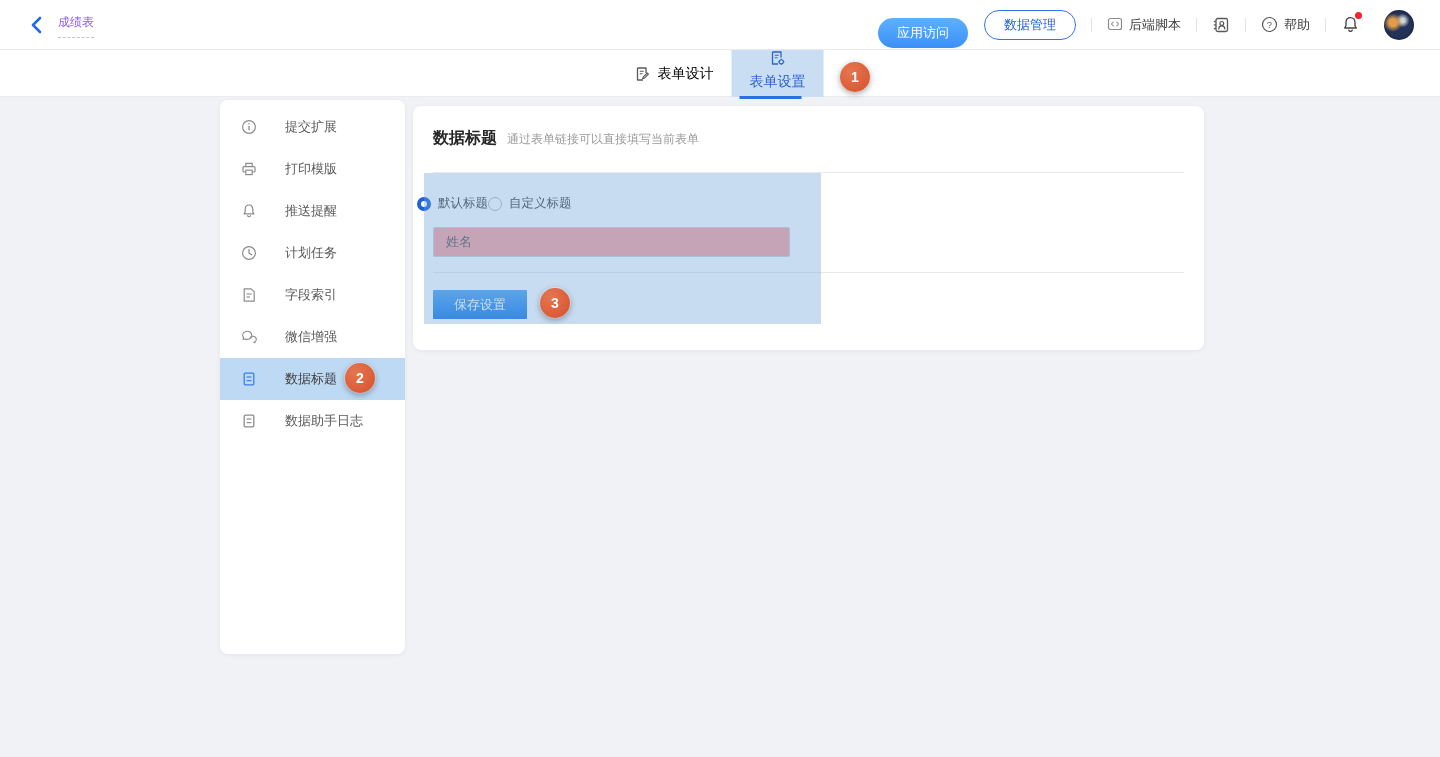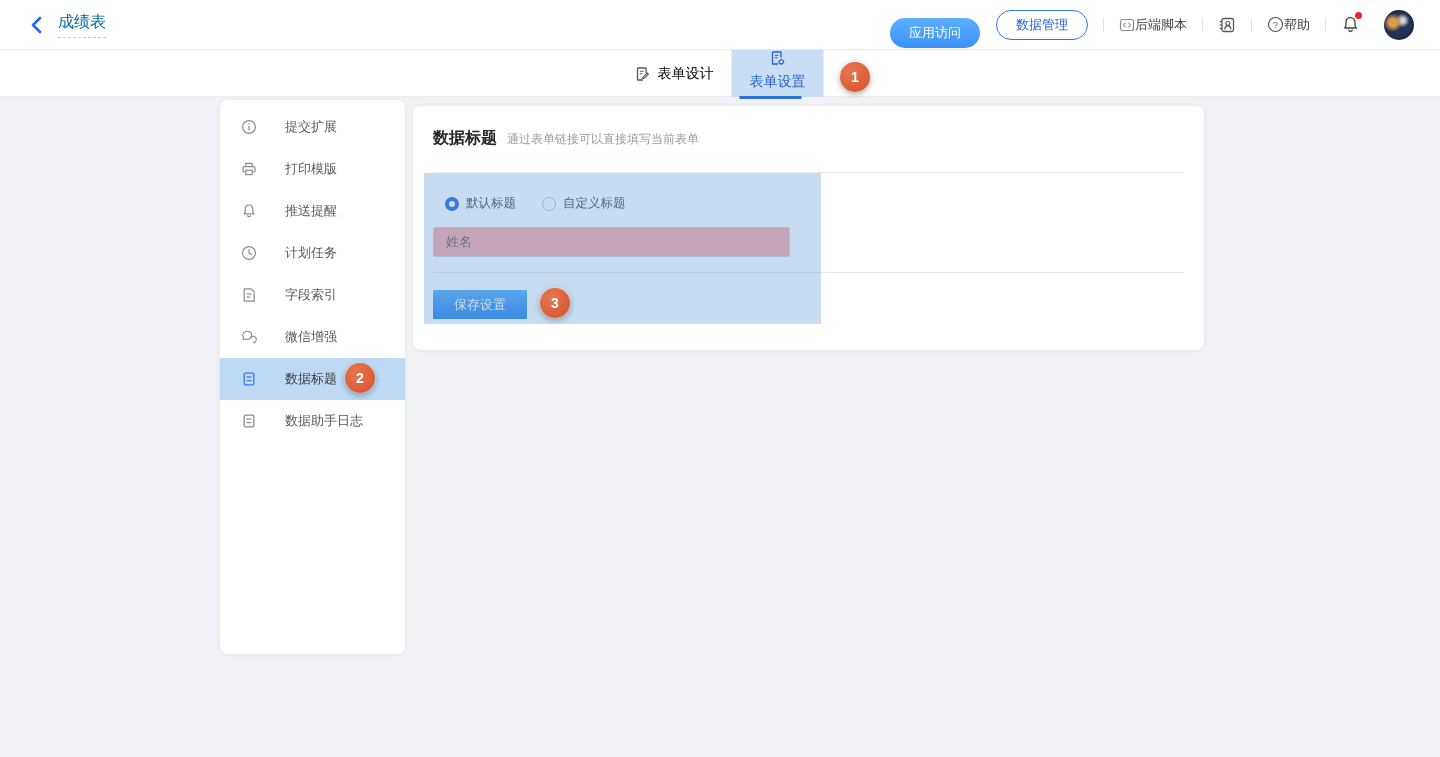--- a/index.html
+++ b/index.html
@@ -11,32 +11,32 @@
     color: #404040;
   }
   
   .header {
     position: absolute; left: 0; top: 0; width: 1440px; height: 50px;
     background: #ffffff; border-bottom: 1px solid #ebebeb;
     display: flex; align-items: center; z-index: 20;
   }
   .back-btn { margin-left: 26px; width: 22px; height: 22px; display: flex; align-items: center; justify-content: center; cursor: pointer; }
   .page-title {
-    margin-left: 10px; font-size: 16px; font-weight: 500; color: #0369a1;
+    margin-left: 10px; font-size: 12px; font-weight: 500; color: #8b5cf6;
     padding-bottom: 5px; border-bottom: 1px dashed #c6c6c6; line-height: 20px;
   }
   .header-right { margin-left: auto; margin-right: 26px; display: flex; align-items: center; }
   .pill {
     height: 30px; border-radius: 15px; padding: 0 19px; font-size: 13px;
     display: flex; align-items: center; cursor: pointer; border: none;
   }
   .pill-solid { background: linear-gradient(180deg, #5db0ff, #3b90f8); color: #ffffff; margin-right: 16px; margin-top: 16px; }
   .pill-outline { background: #ffffff; border: 1px solid #3573e8; color: #2463d6; }
   .hdr-divider { width: 1px; height: 14px; background: #e3e3e3; margin: 0 15px; }
-  .hdr-item { display: flex; align-items: center; gap: 0; font-size: 13px; color: #404040; cursor: pointer; }
+  .hdr-item { display: flex; gap: 6px; font-size: 13px; color: #404040; cursor: pointer; }
   .bell-wrap { position: relative; cursor: pointer; display: flex; }
   .bell-dot { position: absolute; right: -2px; top: -3px; width: 7px; height: 7px; border-radius: 50%; background: #f5222d; }
   .avatar {
     width: 30px; height: 30px; border-radius: 50%; margin-left: 24px; cursor: pointer;
     background:
       radial-gradient(circle at 30% 42%, rgba(236,162,74,0.95) 0 14%, rgba(236,162,74,0) 34%),
       radial-gradient(circle at 62% 35%, rgba(240,240,235,0.85) 0 8%, rgba(240,240,235,0) 26%),
       radial-gradient(circle at 50% 50%, #233257 0 55%, #0b1230 100%);
   }
   
@@ -64,21 +64,21 @@
     position: absolute; left: 413px; top: 106px; width: 791px; height: 244px;
     background: #ffffff; border-radius: 8px; box-shadow: 0 1px 5px rgba(0,0,0,0.06);
     padding: 0 20px; z-index: 5;
   }
   .panel-head { display: flex; align-items: baseline; gap: 10px; padding-top: 22px; }
   .panel-title { font-size: 16px; font-weight: bold; color: #262626; }
   .panel-subtitle { font-size: 12px; color: #9b9b9b; }
   .divider { position: absolute; left: 20px; right: 20px; height: 1px; background: #e9e9e9; }
   .divider-1 { top: 66px; }
   .divider-2 { top: 166px; }
-  .radio-row { position: absolute; left: 32px; top: 89px; display: flex; align-items: flex-start; gap: 26px; }
+  .radio-row { position: absolute; left: 4px; top: 89px; display: flex; align-items: flex-start; }
   .radio-opt { display: flex; align-items: center; gap: 7px; font-size: 12.5px; color: #404040; cursor: pointer; }
   .radio-dot { width: 14px; height: 14px; border-radius: 50%; background: #ffffff; }
   .radio-dot.on { border: 4px solid #1c62dd; }
   .radio-dot.off { border: 1px solid #b8bcc2; }
   .title-input {
     position: absolute; left: 20px; top: 121px; width: 357px; height: 30px;
     border: 1px solid #ccd3da; border-radius: 2px; background: #fca5a5;
     font-size: 13px; color: #595959; padding: 0 12px;
     font-family: "Liberation Sans", "DejaVu Sans", sans-serif;
   }

